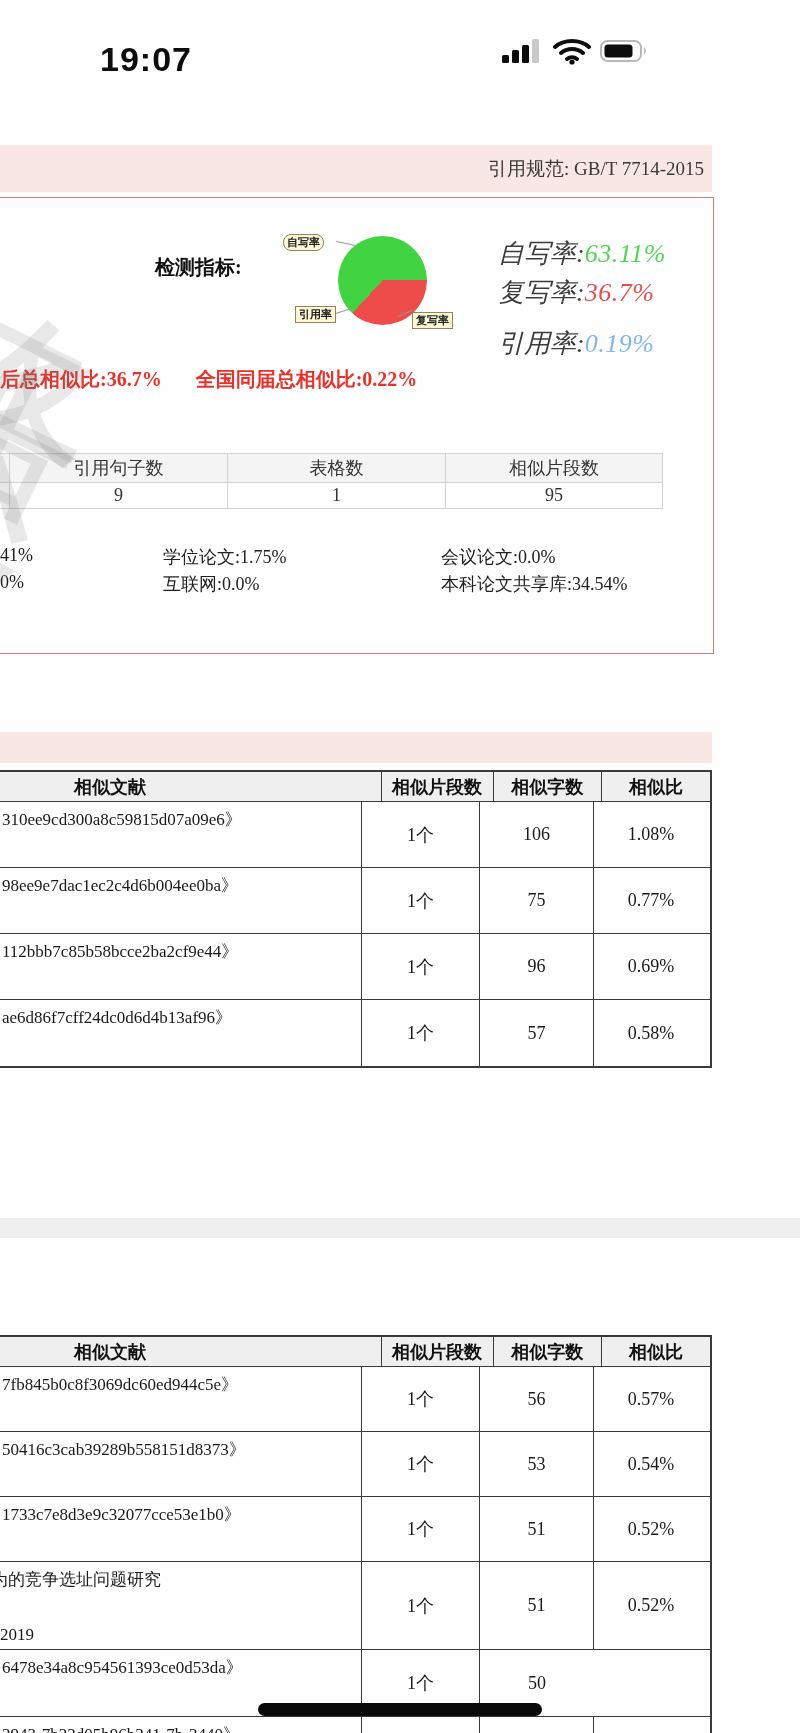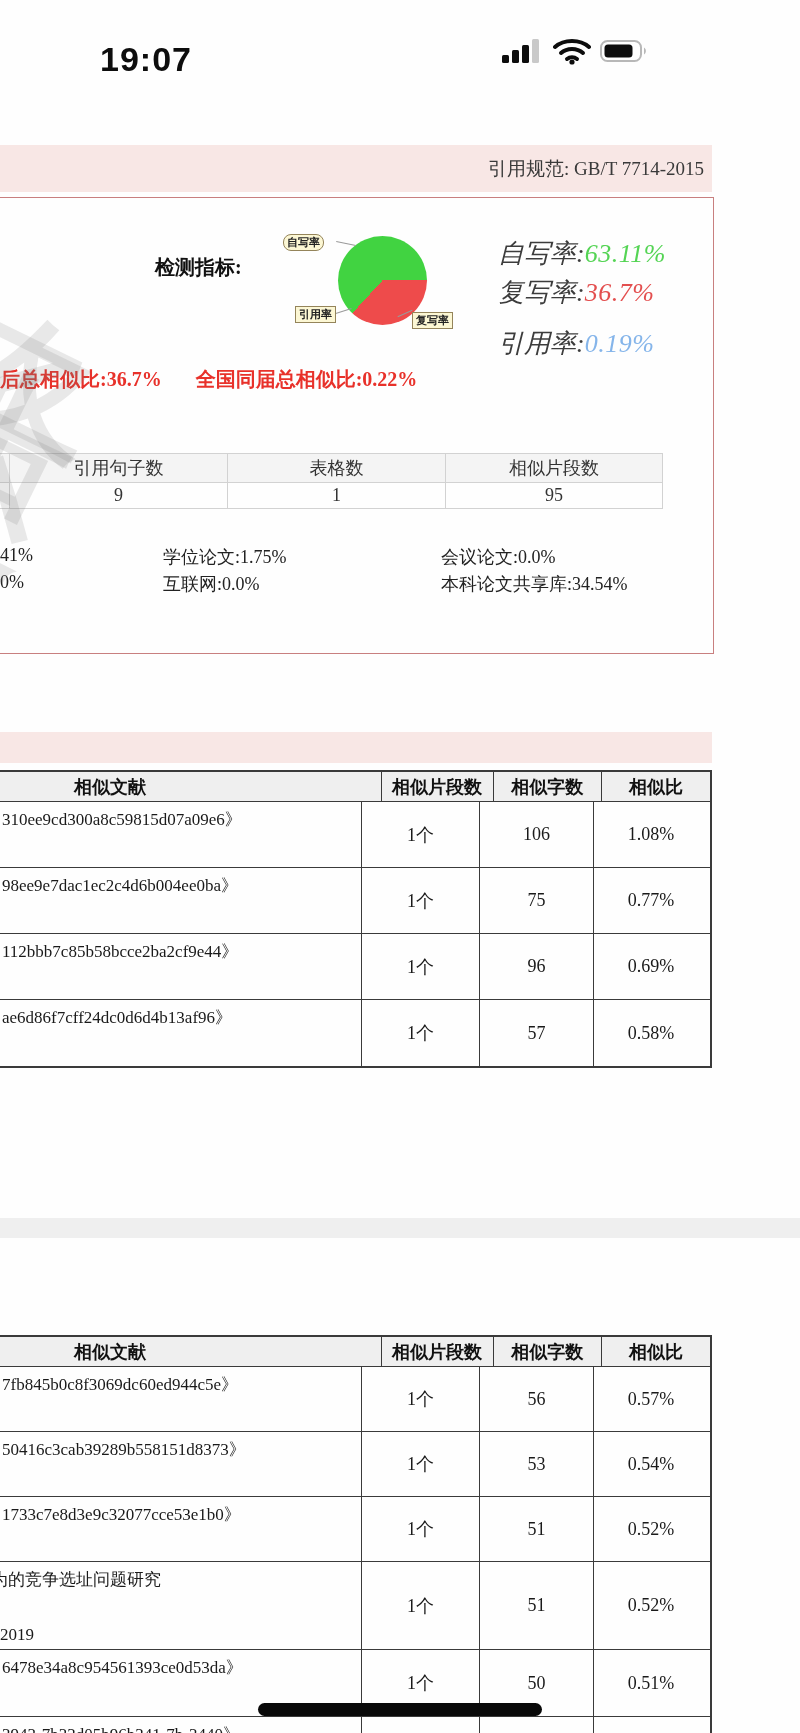--- a/index.html
+++ b/index.html
@@ -245,21 +245,20 @@
         <span class="l2">2019</span>
       </div>
       <div class="st-cell c-frag num">1个</div>
       <div class="st-cell c-char num">51</div>
       <div class="st-cell c-ratio num">0.52%</div>
     </div>
     <div class="st-row st-body" style="height:67px;">
       <div class="st-cell c-doc">6478e34a8c954561393ce0d53da》</div>
       <div class="st-cell c-frag num">1个</div>
       <div class="st-cell c-char num">50</div>
-      <div class="st-cell c-ratio num">0.51%</div>
     </div>
     <div class="st-row st-body" style="height:65px;">
       <div class="st-cell c-doc">3943-7b33d05b96b341-7b-3440》</div>
       <div class="st-cell c-frag num"></div>
       <div class="st-cell c-char num"></div>
       <div class="st-cell c-ratio num"></div>
     </div>
   </div>
 
   <div class="abs home-pill"></div>

